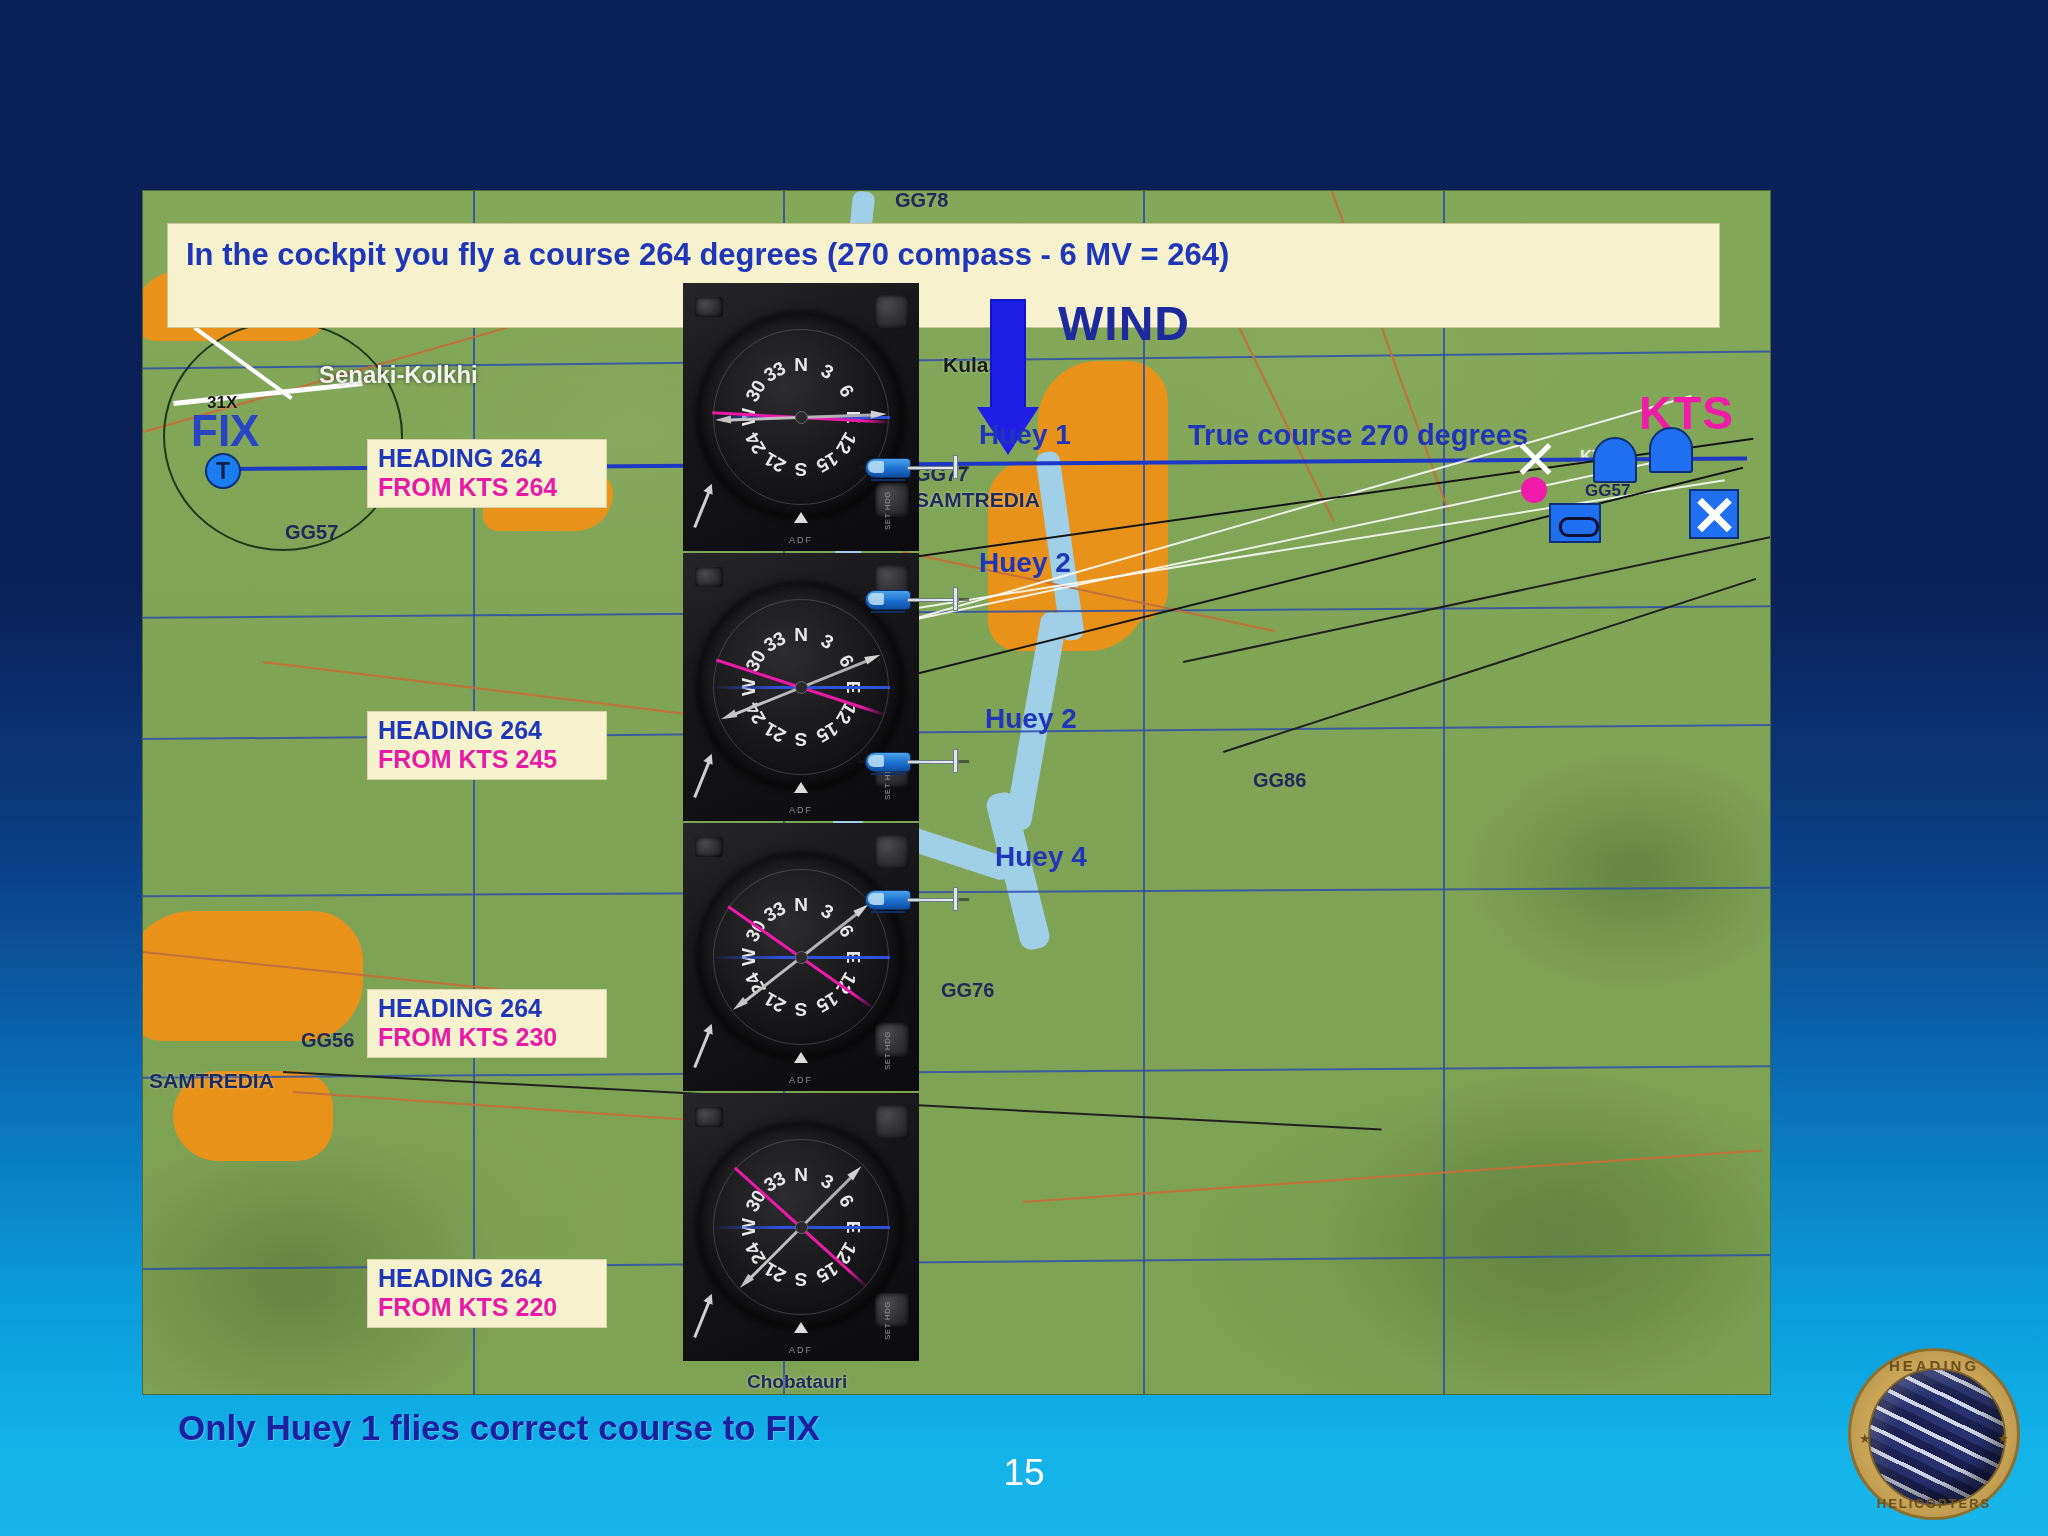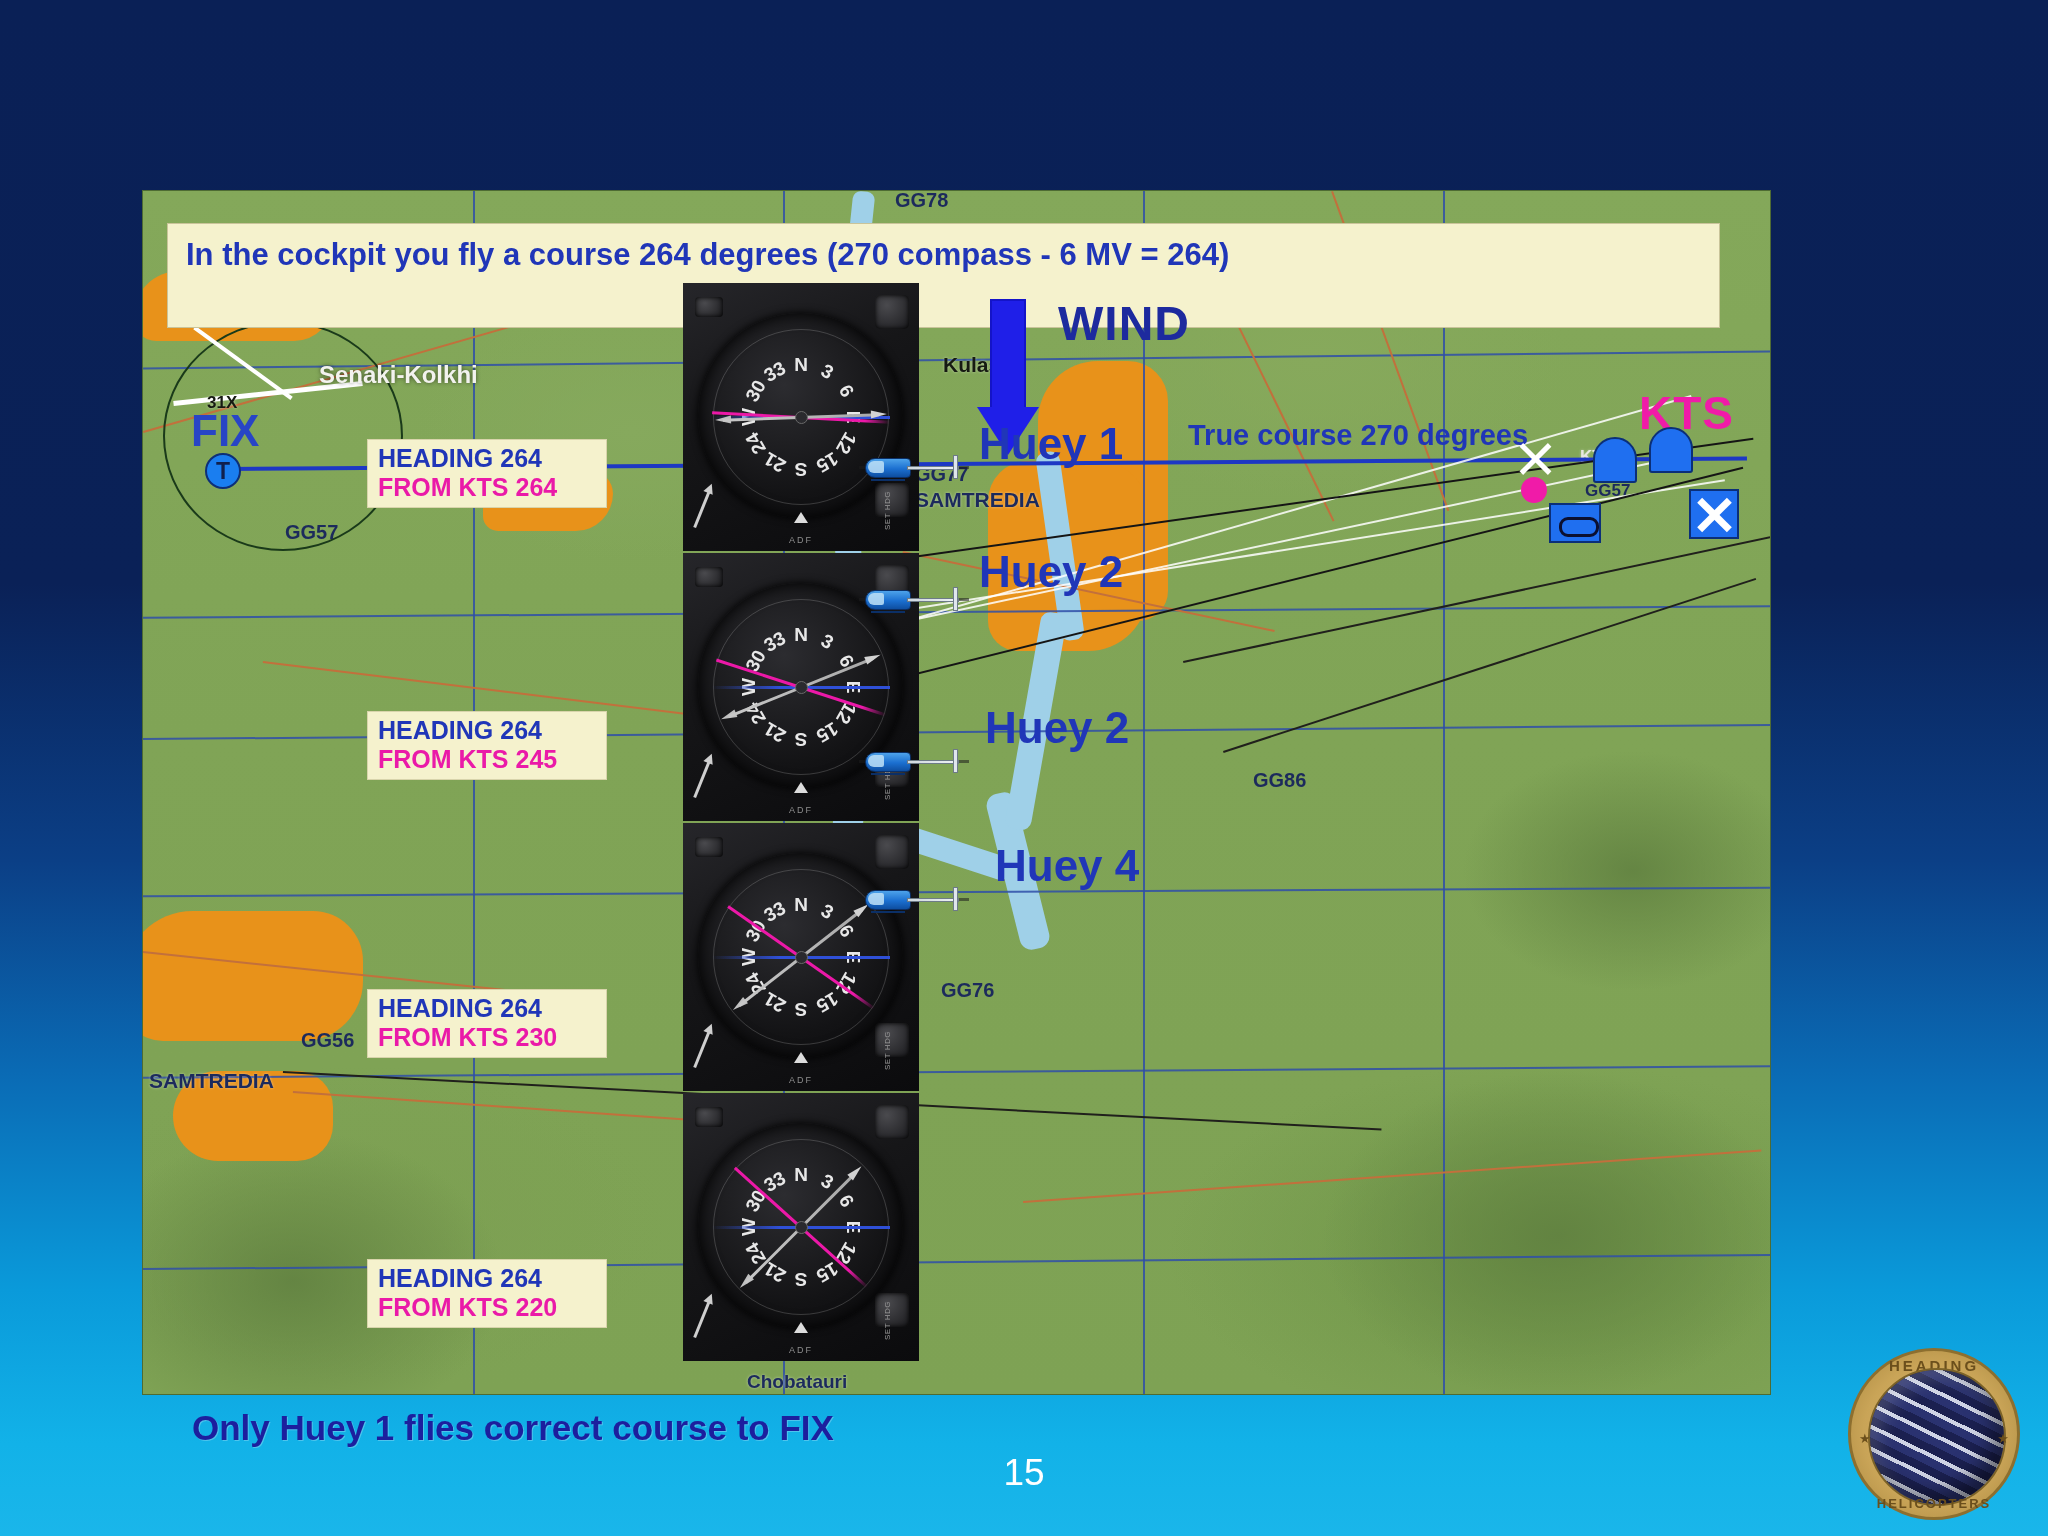--- a/index.html
+++ b/index.html
@@ -197,21 +197,21 @@
   }
   .huey .rotor {
     position:absolute; left:-6px; top:17px; width:110px; height:3px;
     background:rgba(30,30,30,.55);
   }
   .huey .skid {
     position:absolute; left:6px; top:30px; width:34px; height:2px; background:#0b2f66;
   }
 
   .huey-label {
-    position:absolute; font-size:44px; font-weight:bold; color:#2036b8;
+    position:absolute; font-size:28px; font-weight:bold; color:#2036b8;
     white-space:nowrap;
   }
 
   
   .track { position:absolute; transform-origin:0 50%; height:4px; }
   .track.blue { background:#1d38c4; }
   .track.white { background:rgba(255,255,255,.85); height:2px; }
   .track.black { background:#151515; height:2px; }
 
   
@@ -287,21 +287,20 @@
     margin-left:-3.5px; background:#ffffff;
   }
   .blue-xflag:before { transform:rotate(45deg); }
   .blue-xflag:after  { transform:rotate(-45deg); }
 
   
   #footer-note {
     position:absolute; left:178px; top:1408px;
     font-size:35px; font-weight:bold; color:#1c1f9e;
     text-shadow:1px 1px 0 rgba(255,255,255,.25);
-    margin-left:14px;
   }
   #page-number {
     position:absolute; left:0; right:0; top:1452px; text-align:center;
     font-size:37px; color:#ffffff;
   }
 
   
   #logo {
     position:absolute; right:28px; bottom:16px; width:172px; height:172px;
     border-radius:50%;

